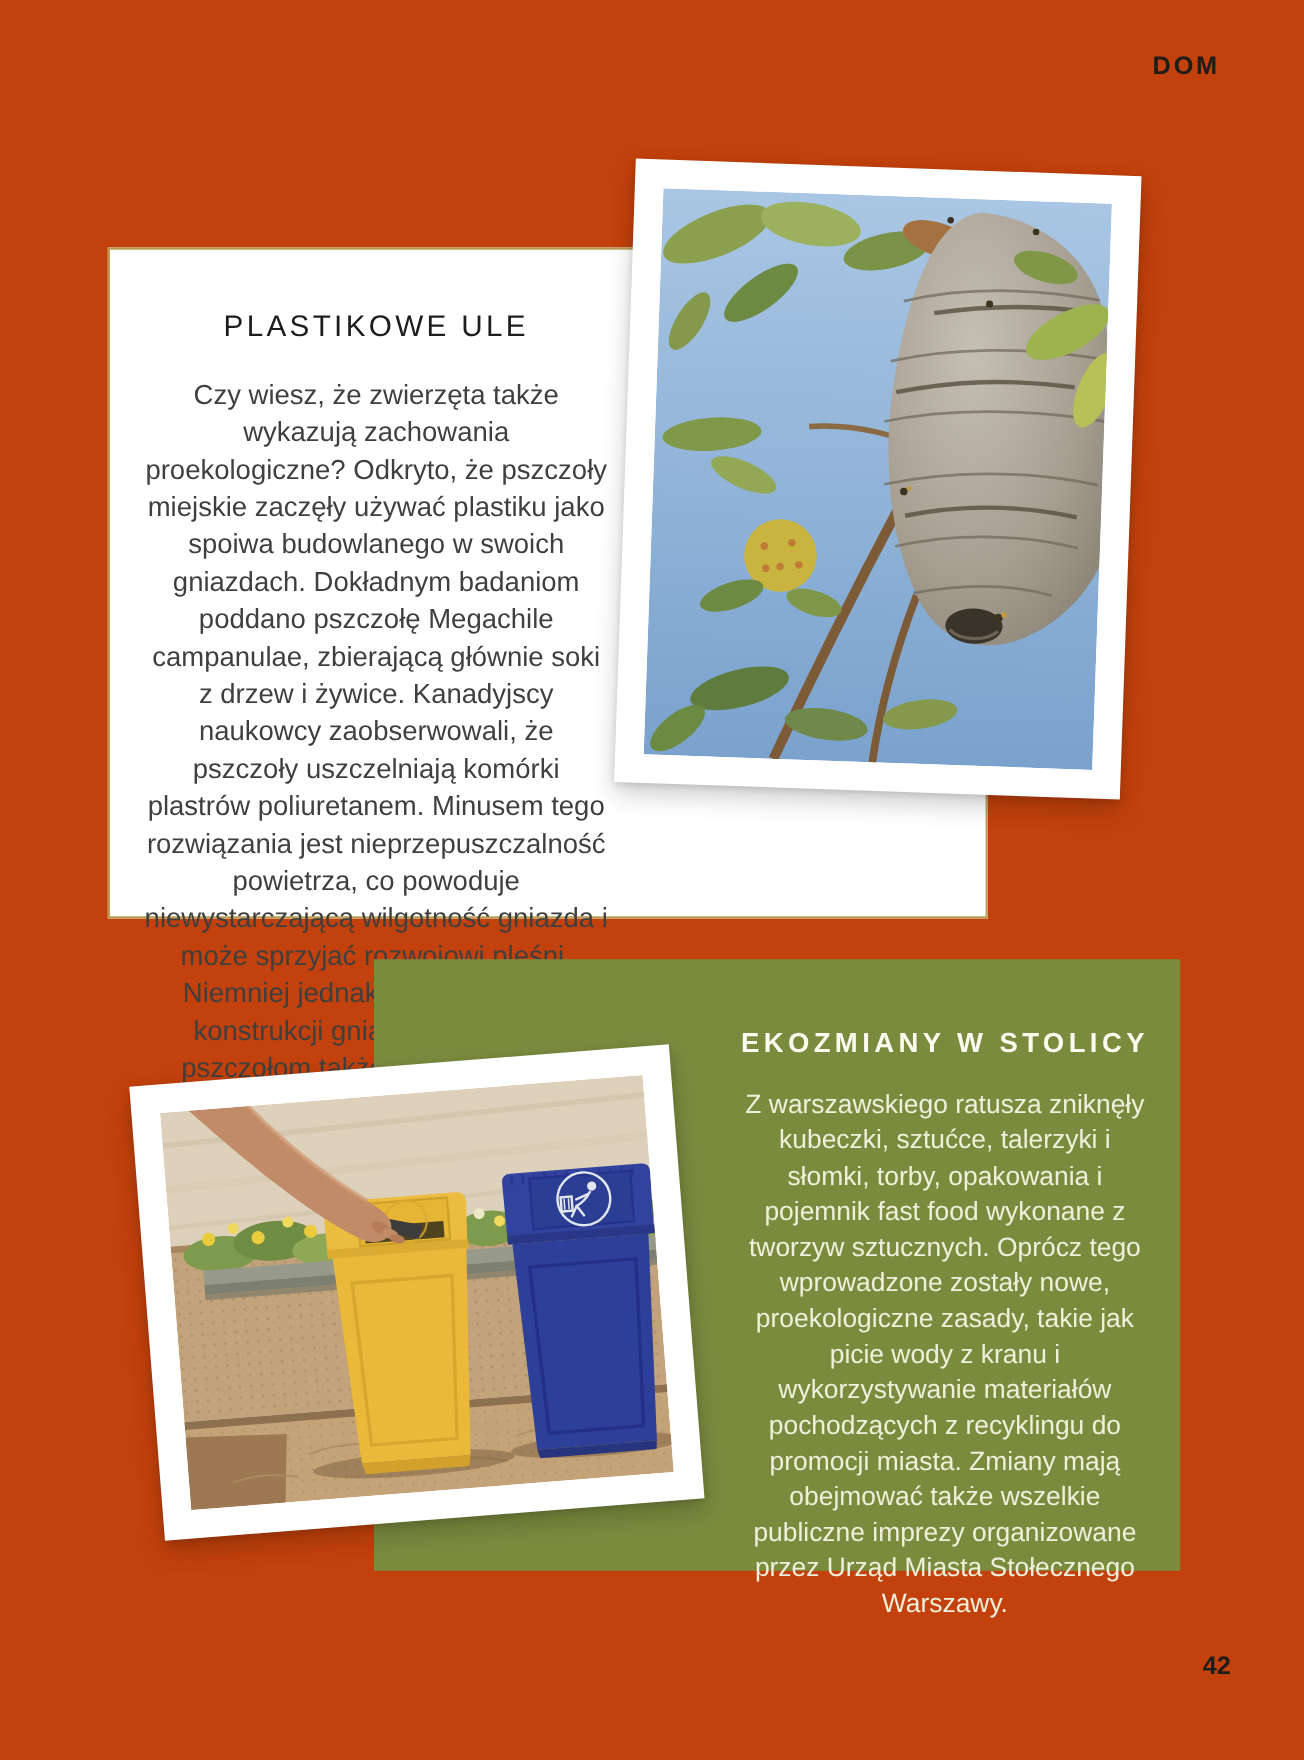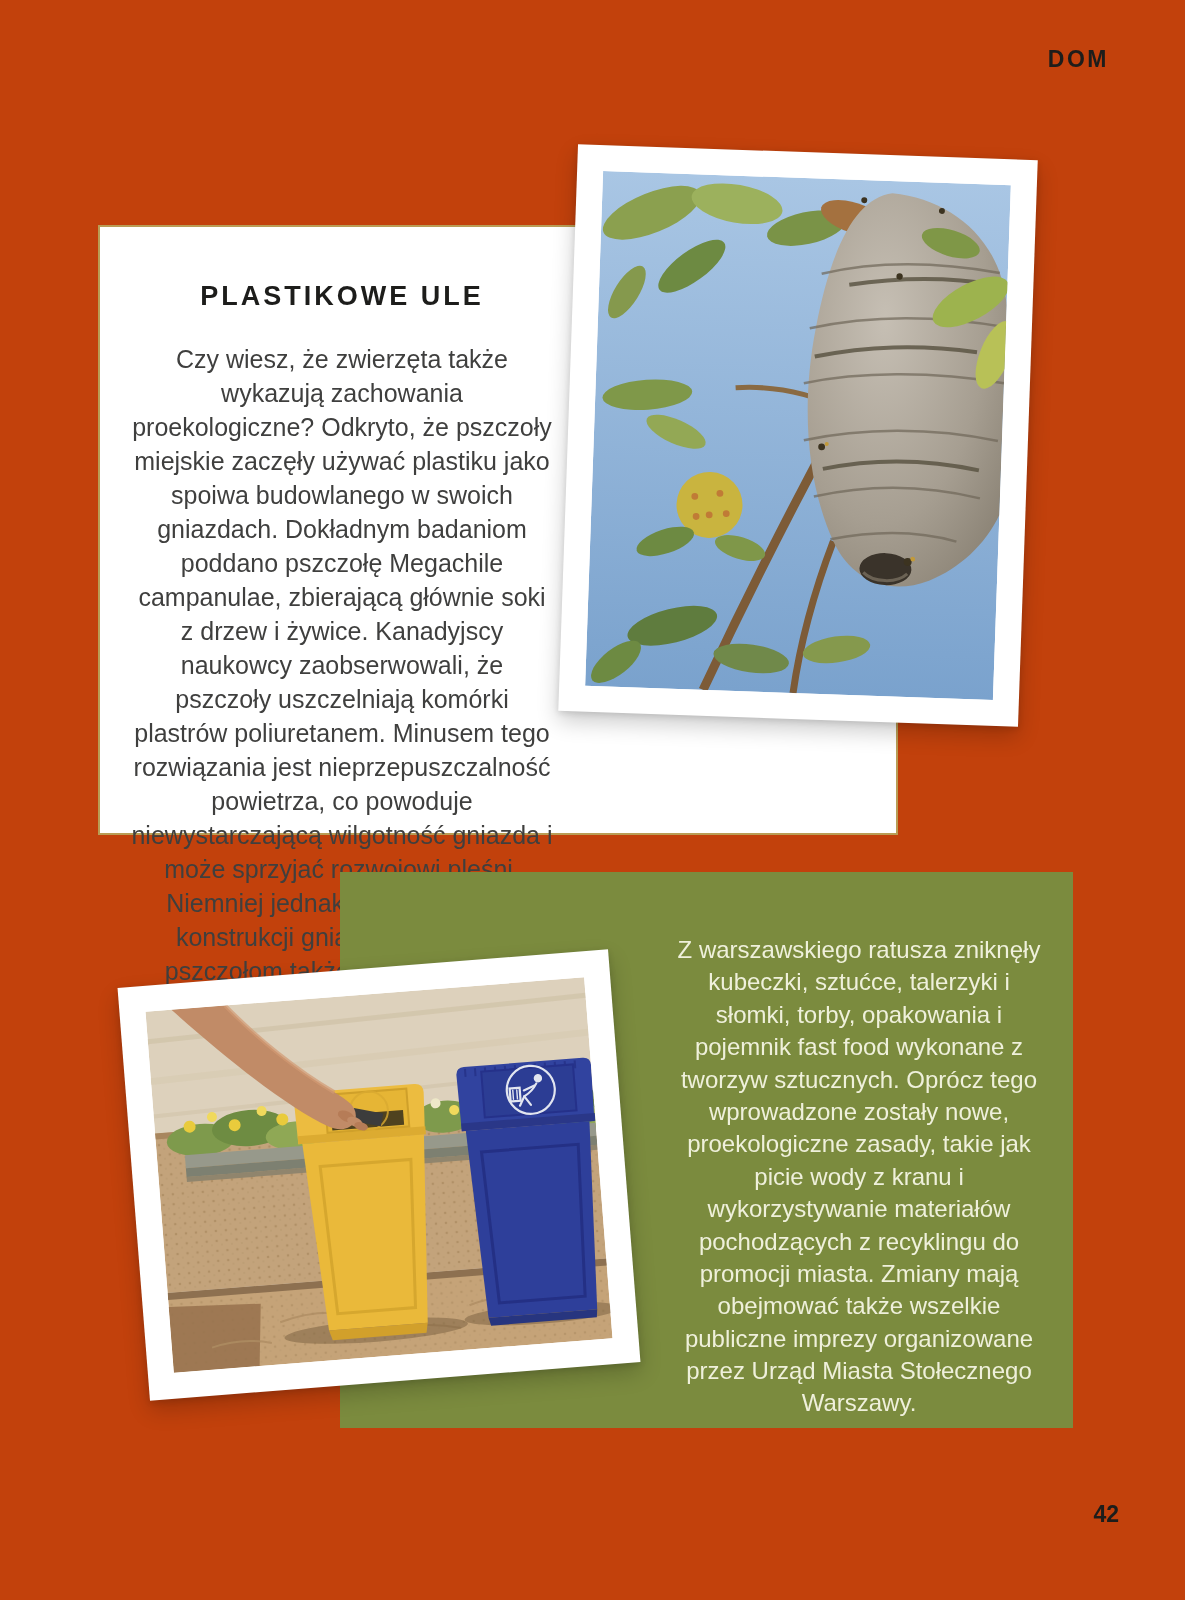--- a/index.html
+++ b/index.html
@@ -10,21 +10,21 @@
   .dom-header {
     position:absolute; top:46px; right:76px;
     font-size:23px; font-weight:bold; letter-spacing:2.5px; color:#1d1d1b;
   }
   .gold-box {
     position:absolute; left:98px; top:225px; width:796px; height:606px;
     border:2px solid #b99d55; background:#ffffff; z-index:1;
   }
   .article1 { position:absolute; left:30px; top:54px; width:424px; text-align:center; }
   .article1 .title {
-    font-size:27px; font-weight:bold; letter-spacing:3px; color:#1d1d1b; margin:0 0 30px 0;
+    font-size:27px; font-weight:normal; letter-spacing:3px; color:#1d1d1b; margin:0 0 30px 0;
   }
   .article1 .body {
     font-size:25px; line-height:1.36; color:#3f3f3e; margin:0;
   }
   .green-box {
     position:absolute; left:340px; top:872px; width:733px; height:556px;
     background:#7b8b3e; z-index:1;
   }
   .article2 { position:absolute; right:26px; top:62px; width:376px; text-align:center; }
   .article2 .title {
@@ -139,20 +139,21 @@
           <circle cx="233" cy="265" r="2" fill="#c29a3a"></circle>
         <circle cx="300" cy="95" r="3.2"></circle>
         <circle cx="340" cy="28" r="3"></circle>
         <circle cx="262" cy="20" r="3"></circle>
       </g>
     </svg>
   </div>
 
   <div class="green-box">
     <div class="article2">
+      <h2 class="title">EKOZMIANY W STOLICY</h2>
       <p class="body">Z warszawskiego ratusza zniknęły kubeczki, sztućce, talerzyki i słomki, torby, opakowania i pojemnik fast food wykonane z tworzyw sztucznych. Oprócz tego wprowadzone zostały nowe, proekologiczne zasady, takie jak picie wody z kranu i wykorzystywanie materiałów pochodzących z recyklingu do promocji miasta. Zmiany mają obejmować także wszelkie publiczne imprezy organizowane przez Urząd Miasta Stołecznego Warszawy.</p>
     </div>
   </div>
 
   <div class="polaroid bins">
     <svg width="440" height="362" viewBox="0 0 440 362">
       <defs>
         <pattern id="speck" width="10" height="10" patternUnits="userSpaceOnUse">
           <circle cx="3" cy="4" r="1.3" fill="#a8885e"></circle>
           <circle cx="8" cy="8" r="1" fill="#b79a70"></circle>

